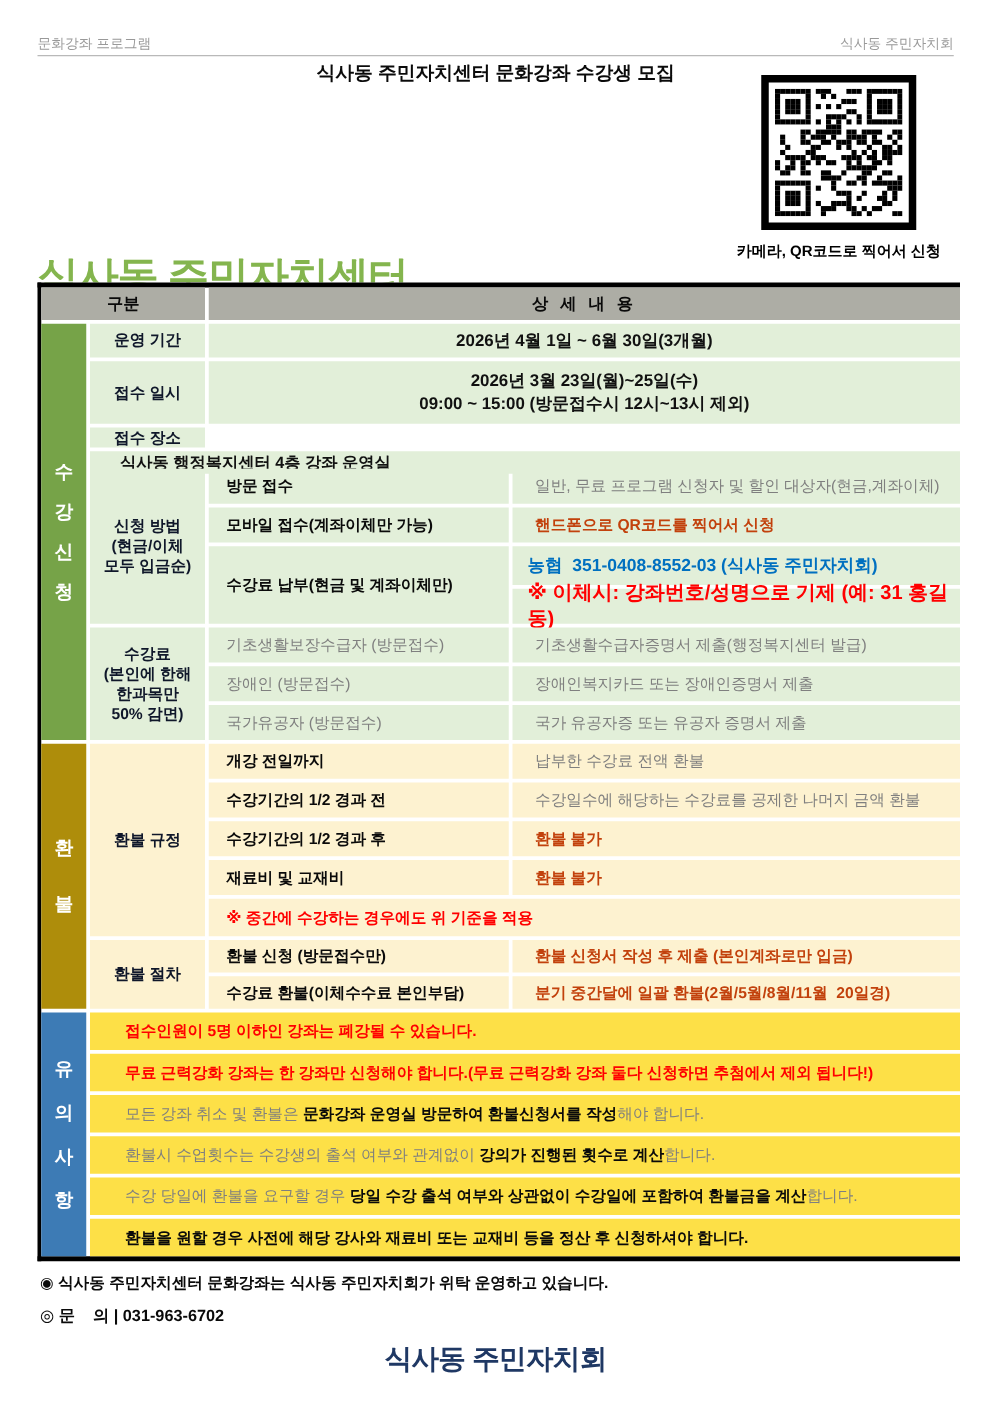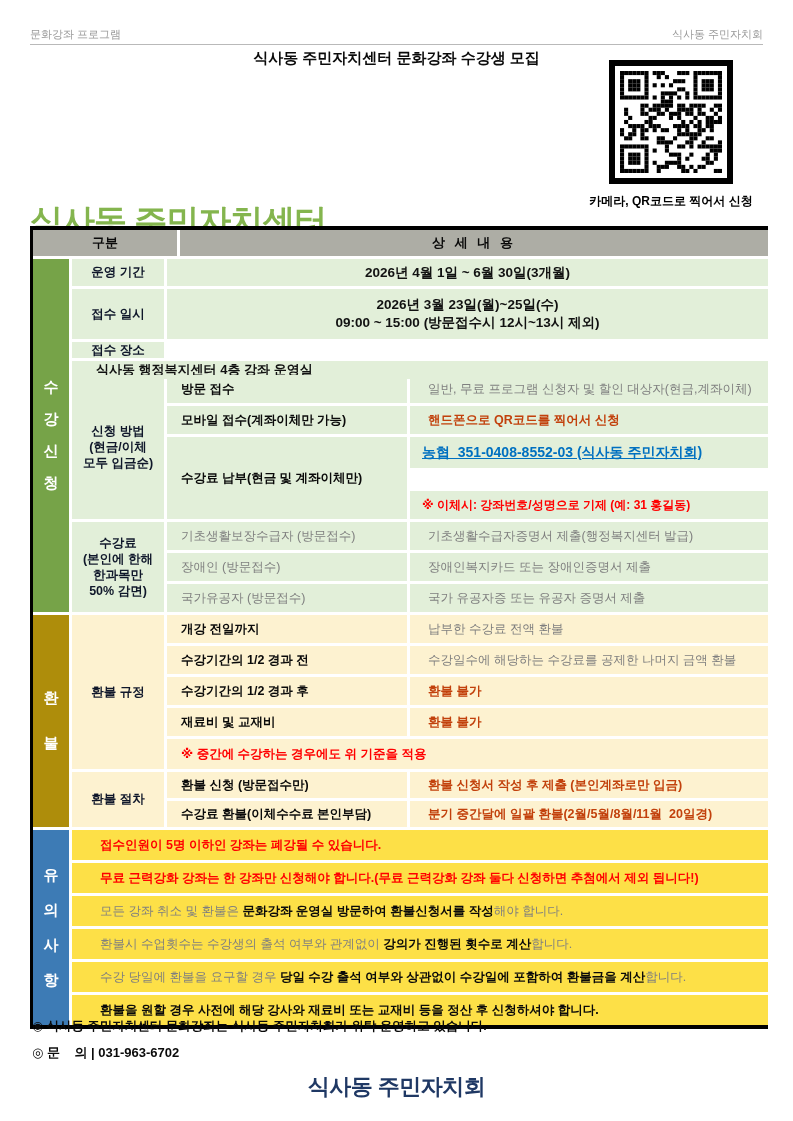--- a/index.html
+++ b/index.html
@@ -23,21 +23,21 @@
   .qr-box { width:124px; height:124px; margin:0 auto; border:6px solid #000; background:#fff; padding:5px; }
   .qr-box svg { display:block; width:100%; height:100%; }
   .qr-caption { margin-top:9px; font-size:12px; font-weight:bold; color:#000; white-space:nowrap; }
 
   
   .tbl { position:absolute; top:226px; left:30px; width:738px; background:#fff;
          border-top:4px solid #000; border-bottom:4px solid #000; border-left:3px solid #000;
          display:flex; flex-direction:column; gap:3px; }
   .row { display:flex; gap:3px; }
   .hd { background:#ADADA5; font-weight:bold; font-size:13px; height:26px; line-height:26px; text-align:center; color:#0a0a0a; }
-  .hd1 { width:144px;font-family:Liberation Serif, serif; }
+  .hd1 { width:131px;font-family:Liberation Serif, serif; }
   .hd2 { flex:1; letter-spacing:3px; }
 
   .sec { display:flex; gap:3px; }
   .bar { width:36px; display:flex; flex-direction:column; align-items:center; justify-content:center; color:#fff; font-weight:bold; font-size:15px; }
   .bar-green { background:#76A348; gap:13px; }
   .bar-gold  { background:#AE8D0B; gap:26px; }
   .bar-blue  { background:#3D7BB5; gap:16px; }
   .sec-body { flex:1; display:flex; flex-direction:column; gap:3px; }
 
   .lbl { width:92px; background:#E2EFD9; font-weight:bold; font-size:12.5px; display:flex; flex-direction:column; align-items:center; justify-content:center; text-align:center; line-height:1.3; color:#0f172a; }
@@ -52,22 +52,22 @@
   .subcol { flex:1; display:flex; flex-direction:column; gap:3px; }
   .mr { display:flex; gap:3px; height:28px; }
   .mname { width:240px; background:#E2EFD9; display:flex; align-items:center; padding-left:14px; font-weight:bold; font-size:12.5px; color:#0a0a0a;text-align:center; }
   .mdesc { flex:1; background:#E2EFD9; display:flex; align-items:center; padding-left:18px; font-size:12.5px; color:#7f7f7f; white-space:pre; }
   .mdesc.bold { color:#c2410c; font-weight:bold; }
   .gray-name { color:#7f7f7f; font-weight:normal; }
 
   .pay { display:flex; gap:3px; }
   .pay .mname { height:auto; }
   .pay-col { flex:1; display:flex; flex-direction:column; gap:3px; }
-  .acct { height:31px; background:#E2EFD9; display:flex; align-items:center; padding-left:12px; color:#0070C0; font-weight:bold; font-size:14px; white-space:pre;text-decoration:underline; }
-  .paynote { height:28px; background:#E2EFD9; display:flex; align-items:center; padding-left:12px; color:#FF0000; font-weight:bold; font-size:12px;margin-top:20px; }
+  .acct { height:31px; background:#E2EFD9; display:flex; align-items:center; padding-left:12px; color:#0070C0; font-weight:bold; font-size:14px; white-space:pre; }
+  .paynote { height:28px; background:#E2EFD9; display:flex; align-items:center; padding-left:12px; color:#FF0000; font-weight:bold; font-size:16px; }
 
   
   .mr.y .mname, .mr.y .mdesc, .note-row, .acct.y { background:#FDF2D0; }
   .note-row { flex:1; display:flex; align-items:center; padding-left:14px; color:#FF0000; font-weight:bold; font-size:12.5px; height:30px; }
   .mr26 { height:26px; }
 
   
   .n-row { height:30px; background:#fde047; display:flex; align-items:center; padding-left:28px; font-size:12.5px; color:#7f7f7f; white-space:pre; }
   .n-row strong { color:#0a0a0a; }
   .n-row.red, .n-row.red strong { color:#FF0000; font-weight:bold; }

